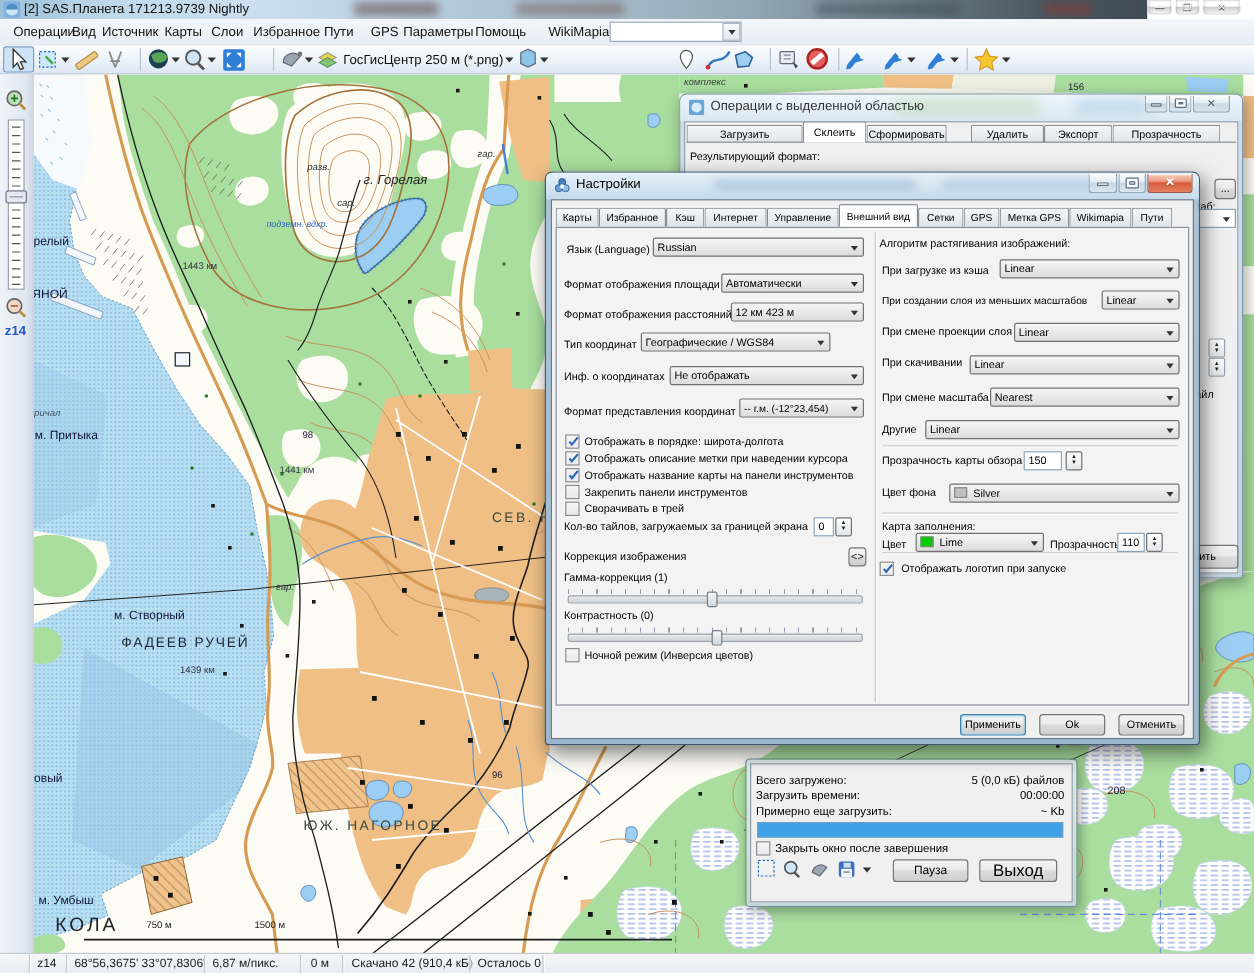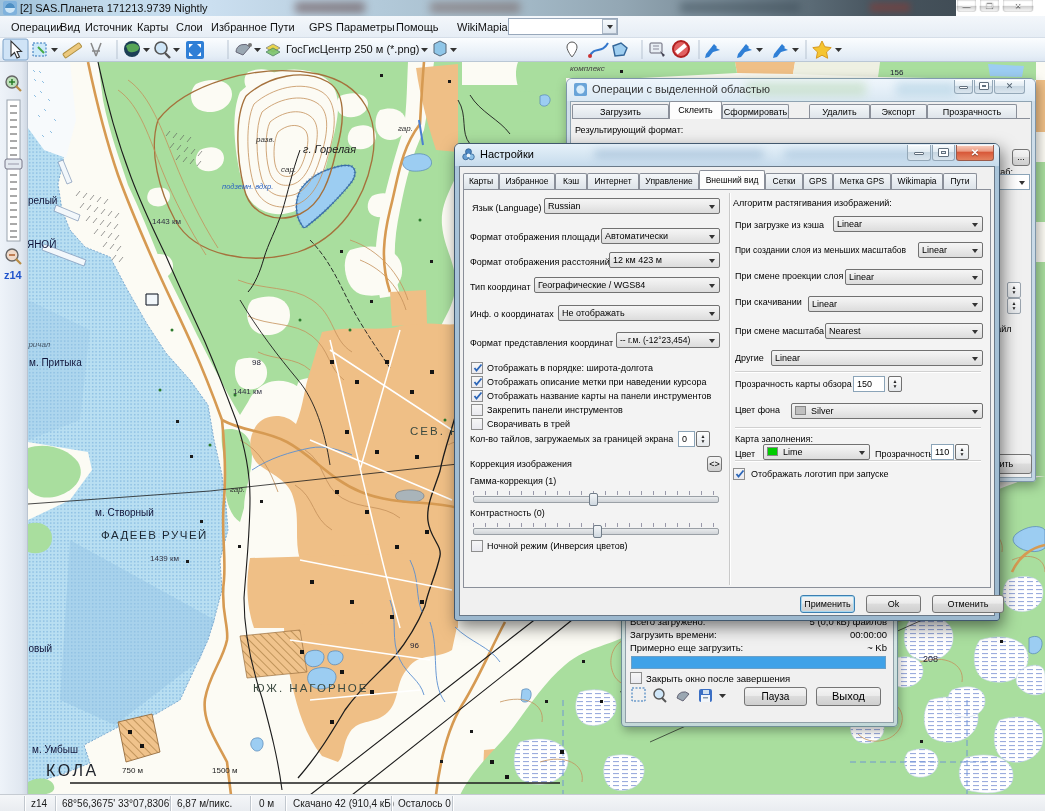--- a/index.html
+++ b/index.html
@@ -529,21 +529,21 @@
         <i style="bottom:2px">▼</i>
       </div>
   <div class="spin" style="left:441px;top:220px">
         <i style="top:2px">▲</i>
         <i style="bottom:2px">▼</i>
       </div>
   <div class="lbl" style="left:398px;top:246px">макс. файл</div>
   <div class="btn" style="left:382px;top:376px;width:84px;height:20px;line-height:18px">Применить</div>
 </div>
 
-<div class="win" id="progwin" style="left:621px;top:603px;width:277px;height:124px;box-shadow:2px 4px 10px rgba(0,0,0,.3);border-radius:4px">
+<div class="win" id="progwin" style="left:621px;top:632px;width:277px;height:124px;box-shadow:2px 4px 10px rgba(0,0,0,.3);border-radius:4px">
   <div class="wglass" style="background:linear-gradient(#dcebe9,#c3d8d8);border-color:#6f8f96;border-radius:4px"></div>
   <div class="wcontent" style="left:4px;top:4px;right:4px;bottom:4px;border-color:#90a0a8"></div>
   <div class="lbl" style="left:9px;top:13px;font-size:9.5px">Всего загружено:</div>
   <div class="lbl" style="right:11px;top:13px;font-size:9.5px">5 (0,0 кБ) файлов</div>
   <div class="lbl" style="left:9px;top:26px;font-size:9.5px">Загрузить времени:</div>
   <div class="lbl" style="right:11px;top:26px;font-size:9.5px">00:00:00</div>
   <div class="lbl" style="left:9px;top:39px;font-size:9.5px">Примерно еще загрузить:</div>
   <div class="lbl" style="right:11px;top:39px;font-size:9.5px">~ Kb</div>
   <div class="abs" style="left:10px;top:53px;width:255px;height:13px;background:#3fa2e8;border:1px solid #6aa0c8"></div>
   <div class="ck" style="left:9px;top:69px"></div>
@@ -553,21 +553,21 @@
     <circle cx="30" cy="9" r="5" fill="#cfe6f8" stroke="#555" stroke-width="1.4"></circle>
     <line x1="33" y1="13" x2="37" y2="17" stroke="#555" stroke-width="2"></line>
     <path d="M48,13 a7,7 0 0 1 12,-4 l-6,7 z" fill="#9aa7b2" stroke="#667"></path>
     <rect x="70" y="4" width="13" height="13" rx="2" fill="#3b6fc4"></rect>
     <rect x="74" y="5" width="6" height="4" fill="#cfe0f0"></rect>
     <rect x="72" y="10" width="9" height="7" fill="#f2f6fa"></rect>
     <rect x="74" y="12" width="5" height="1.5" fill="#8899aa"></rect>
     <path d="M90,9 h7 l-3.5,4 z" fill="#333"></path>
   </svg>
   <div class="btn" style="left:123px;top:84px;width:63px;height:19px;line-height:17px;font-size:10px">Пауза</div>
-  <div class="btn" style="left:195px;top:84px;width:65px;height:19px;line-height:17px;font-size:11px">Выход</div>
+  <div class="btn" style="left:195px;top:84px;width:65px;height:19px;line-height:17px;font-size:14px">Выход</div>
 </div>
 
 <div class="win" id="setwin" style="left:454px;top:143px;width:546px;height:478px;box-shadow:3px 6px 16px rgba(0,0,0,.5)">
   <div class="wglass" style="background:linear-gradient(#dceaf5,#b6cfe2 22px,#aac5da 22px,#9cb8ce);border-color:#41586e"></div>
   <div class="wtitle" style="background:linear-gradient(#e6f1f9,#c6dbec)"></div>
   <div class="abs" style="left:140px;top:7px;width:170px;height:8px;background:#86a8c8;filter:blur(4px);opacity:.5;border-radius:4px"></div>
   <div class="abs" style="left:330px;top:7px;width:180px;height:8px;background:#8cb0d0;filter:blur(4px);opacity:.45;border-radius:4px"></div>
   <svg class="wicon" viewBox="0 0 14 14">
         <circle cx="7" cy="4" r="3.2" fill="#4a84c0" stroke="#2a5a8c" stroke-width="0.8"></circle>
         <circle cx="4" cy="9.5" r="3.2" fill="#6aa0d4" stroke="#2a5a8c" stroke-width="0.8"></circle>
@@ -599,21 +599,21 @@
   <div class="tabb" style="left:489px;top:30px;width:34px;height:16px;line-height:15px">Пути</div>
   <div class="abs" style="left:9px;top:46px;width:528px;height:399px;background:#f3f3f3;border:1px solid #8a8f99"></div>
 
   <div class="lbl" style="left:18px;top:60px">Язык (Language)</div>
   <div class="cb" style="left:90px;top:55px;width:176px">Russian<span class="a"></span></div>
   <div class="lbl" style="left:16px;top:89px">Формат отображения площади</div>
   <div class="cb" style="left:147px;top:85px;width:119px">Автоматически<span class="a"></span></div>
   <div class="lbl" style="left:16px;top:114px">Формат отображения расстояний</div>
   <div class="cb" style="left:155px;top:109px;width:111px">12 км 423 м<span class="a"></span></div>
   <div class="lbl" style="left:16px;top:139px">Тип координат</div>
-  <div class="cb" style="left:80px;top:134px;width:186px">Географические / WGS84<span class="a"></span></div>
+  <div class="cb" style="left:80px;top:134px;width:158px">Географические / WGS84<span class="a"></span></div>
   <div class="lbl" style="left:16px;top:166px">Инф. о координатах</div>
   <div class="cb" style="left:104px;top:162px;width:162px">Не отображать<span class="a"></span></div>
   <div class="lbl" style="left:16px;top:195px">Формат представления координат</div>
   <div class="cb" style="left:162px;top:189px;width:104px;font-size:8.5px">-- г.м. (-12°23,454)<span class="a"></span></div>
   <div class="ck" style="left:17px;top:219px">
         <svg width="12" height="12">
           <path d="M2.5,6 L4.5,8.5 L9.5,2.5" stroke="#2c66b8" stroke-width="1.8" fill="none"></path>
         </svg>
       </div>
   <div class="lbl" style="left:33px;top:220px">Отображать в порядке: широта-долгота</div>
@@ -689,21 +689,21 @@
   <div class="abs" style="left:281px;top:317px;width:246px;height:1px;background:#d0d0d0;box-shadow:0 1px 0 #fff"></div>
   <div class="ck" style="left:279px;top:325px">
         <svg width="12" height="12">
           <path d="M2.5,6 L4.5,8.5 L9.5,2.5" stroke="#2c66b8" stroke-width="1.8" fill="none"></path>
         </svg>
       </div>
   <div class="lbl" style="left:297px;top:326px">Отображать логотип при запуске</div>
 
   <div class="btn" style="left:346px;top:452px;width:55px;height:18px;line-height:16px;border-color:#3c7fb1;box-shadow:inset 0 0 0 1px #a8d8f0">Применить</div>
   <div class="btn" style="left:412px;top:452px;width:55px;height:18px;line-height:16px">Ok</div>
-  <div class="btn" style="left:478px;top:452px;width:72px;height:18px;line-height:16px">Отменить</div>
+  <div class="btn" style="left:478px;top:452px;width:55px;height:18px;line-height:16px">Отменить</div>
 </div>
 
 <div class="abs" id="statusbar">
   <div class="ssep" style="left:24px"></div>
   <div class="sg" style="left:31px">z14</div>
   <div class="ssep" style="left:55px"></div>
   <div class="sg" style="left:62px">68°56,3675' 33°07,8306'</div>
   <div class="ssep" style="left:170px"></div>
   <div class="sg" style="left:177px">6,87 м/пикс.</div>
   <div class="ssep" style="left:250px"></div>

